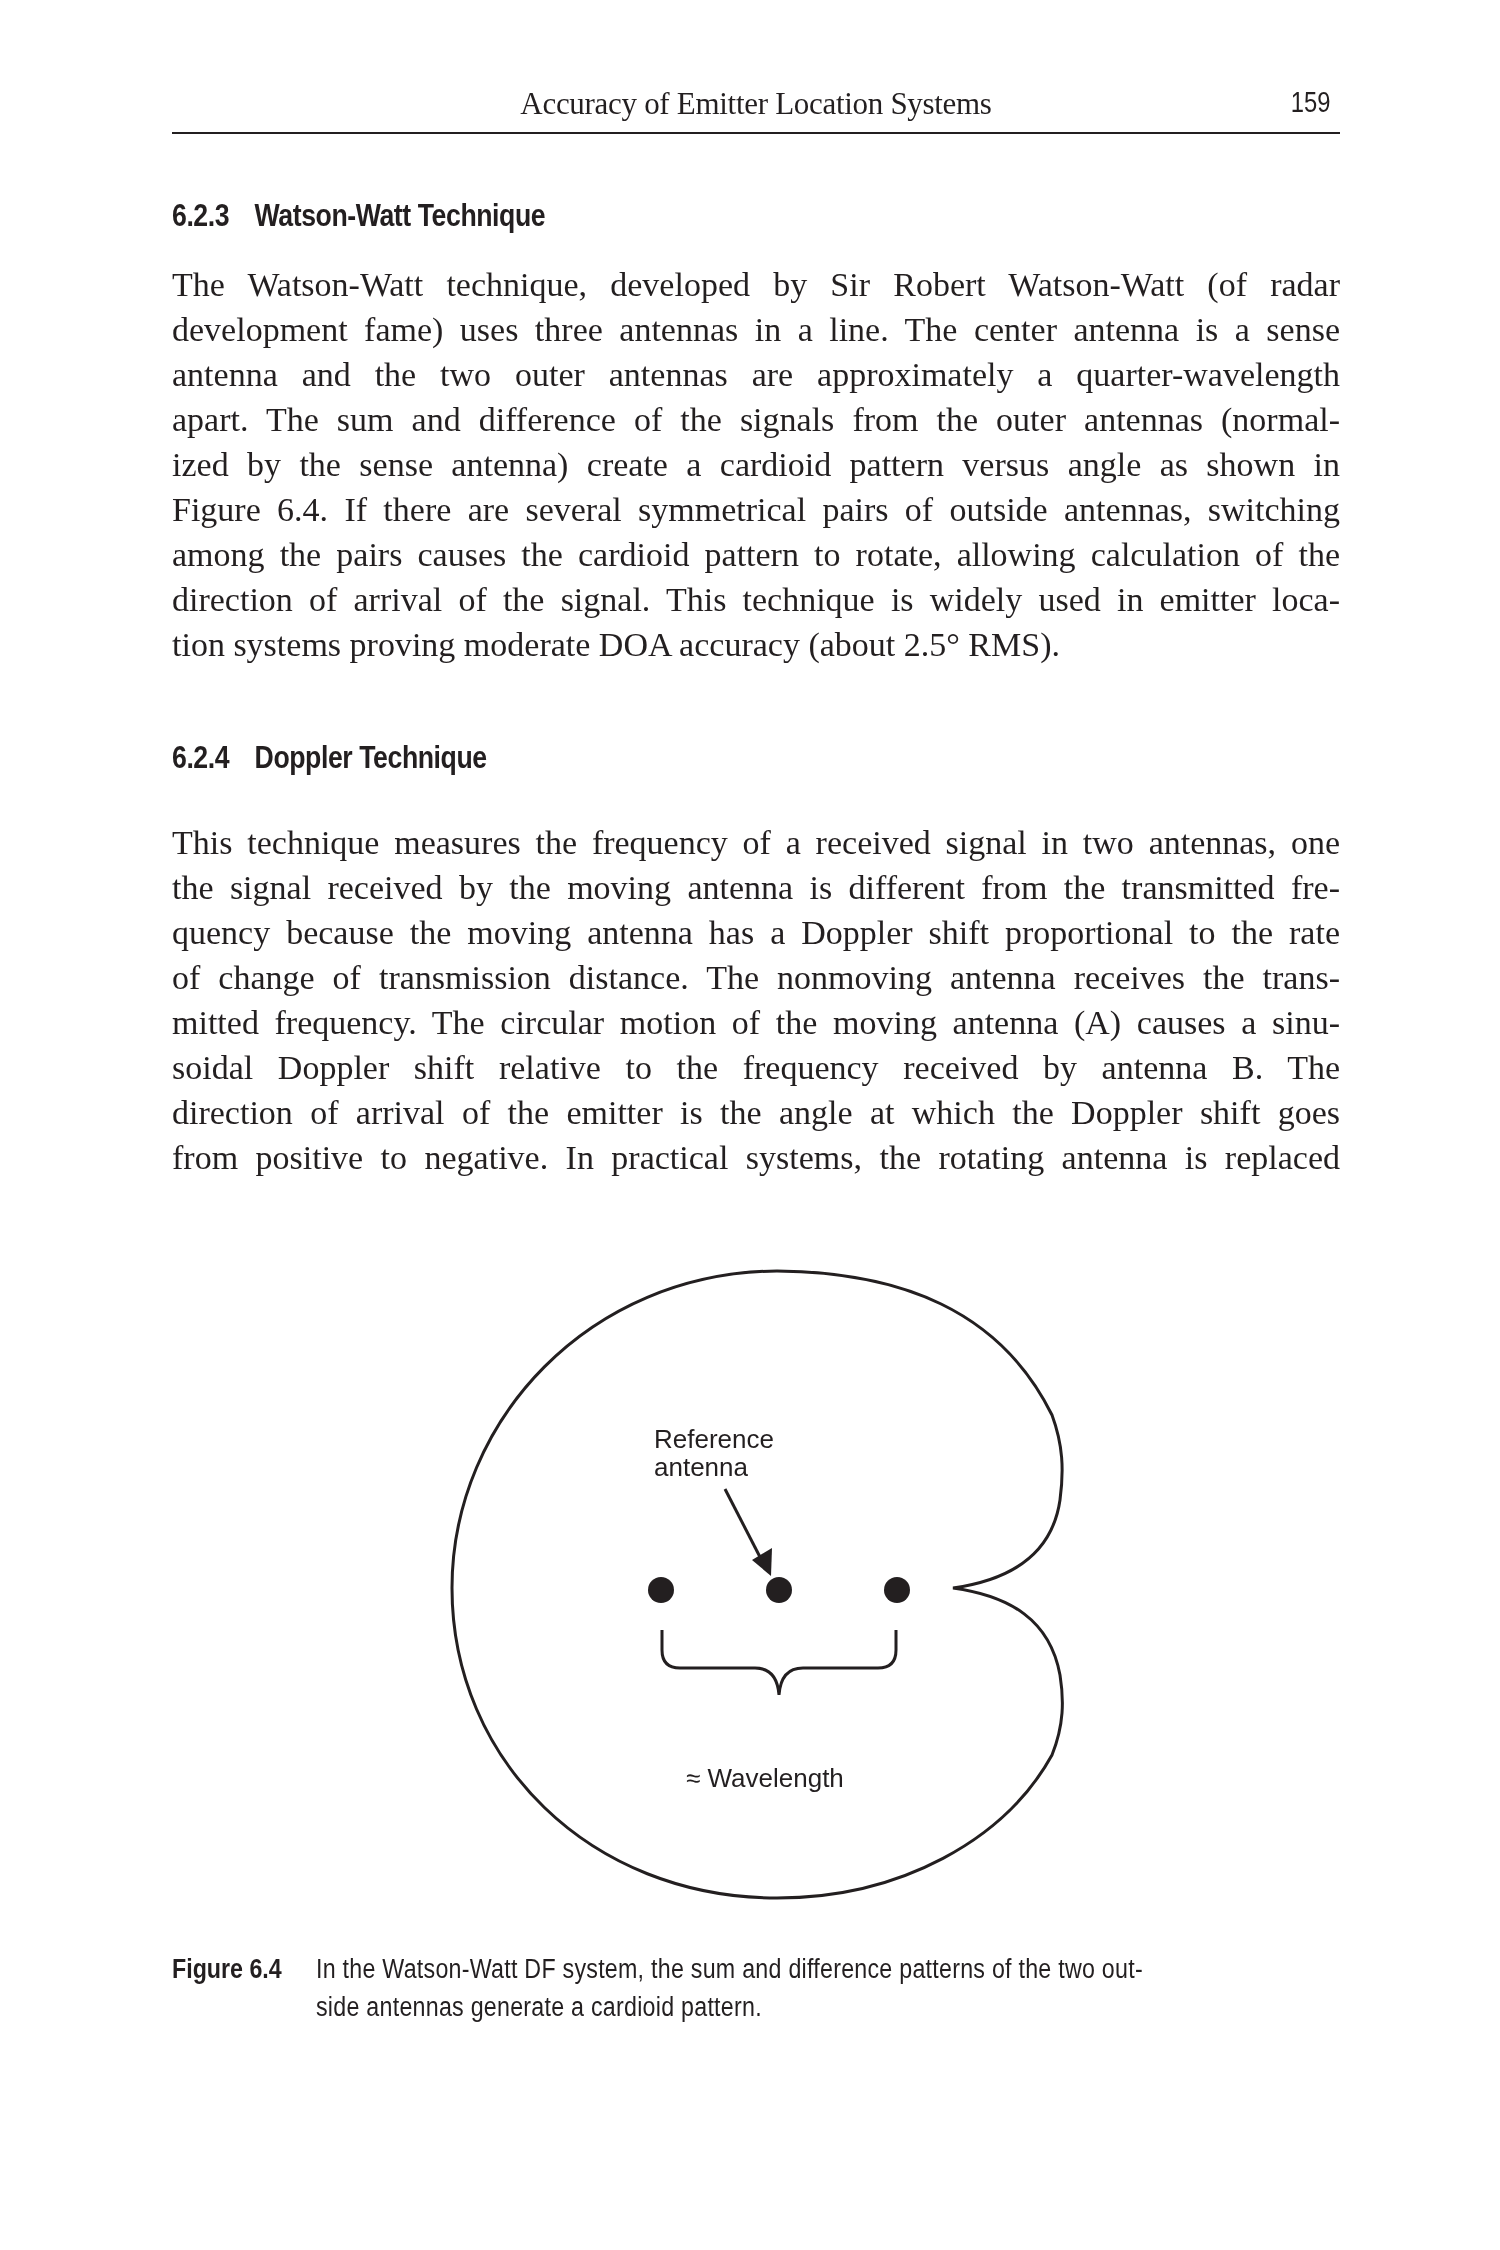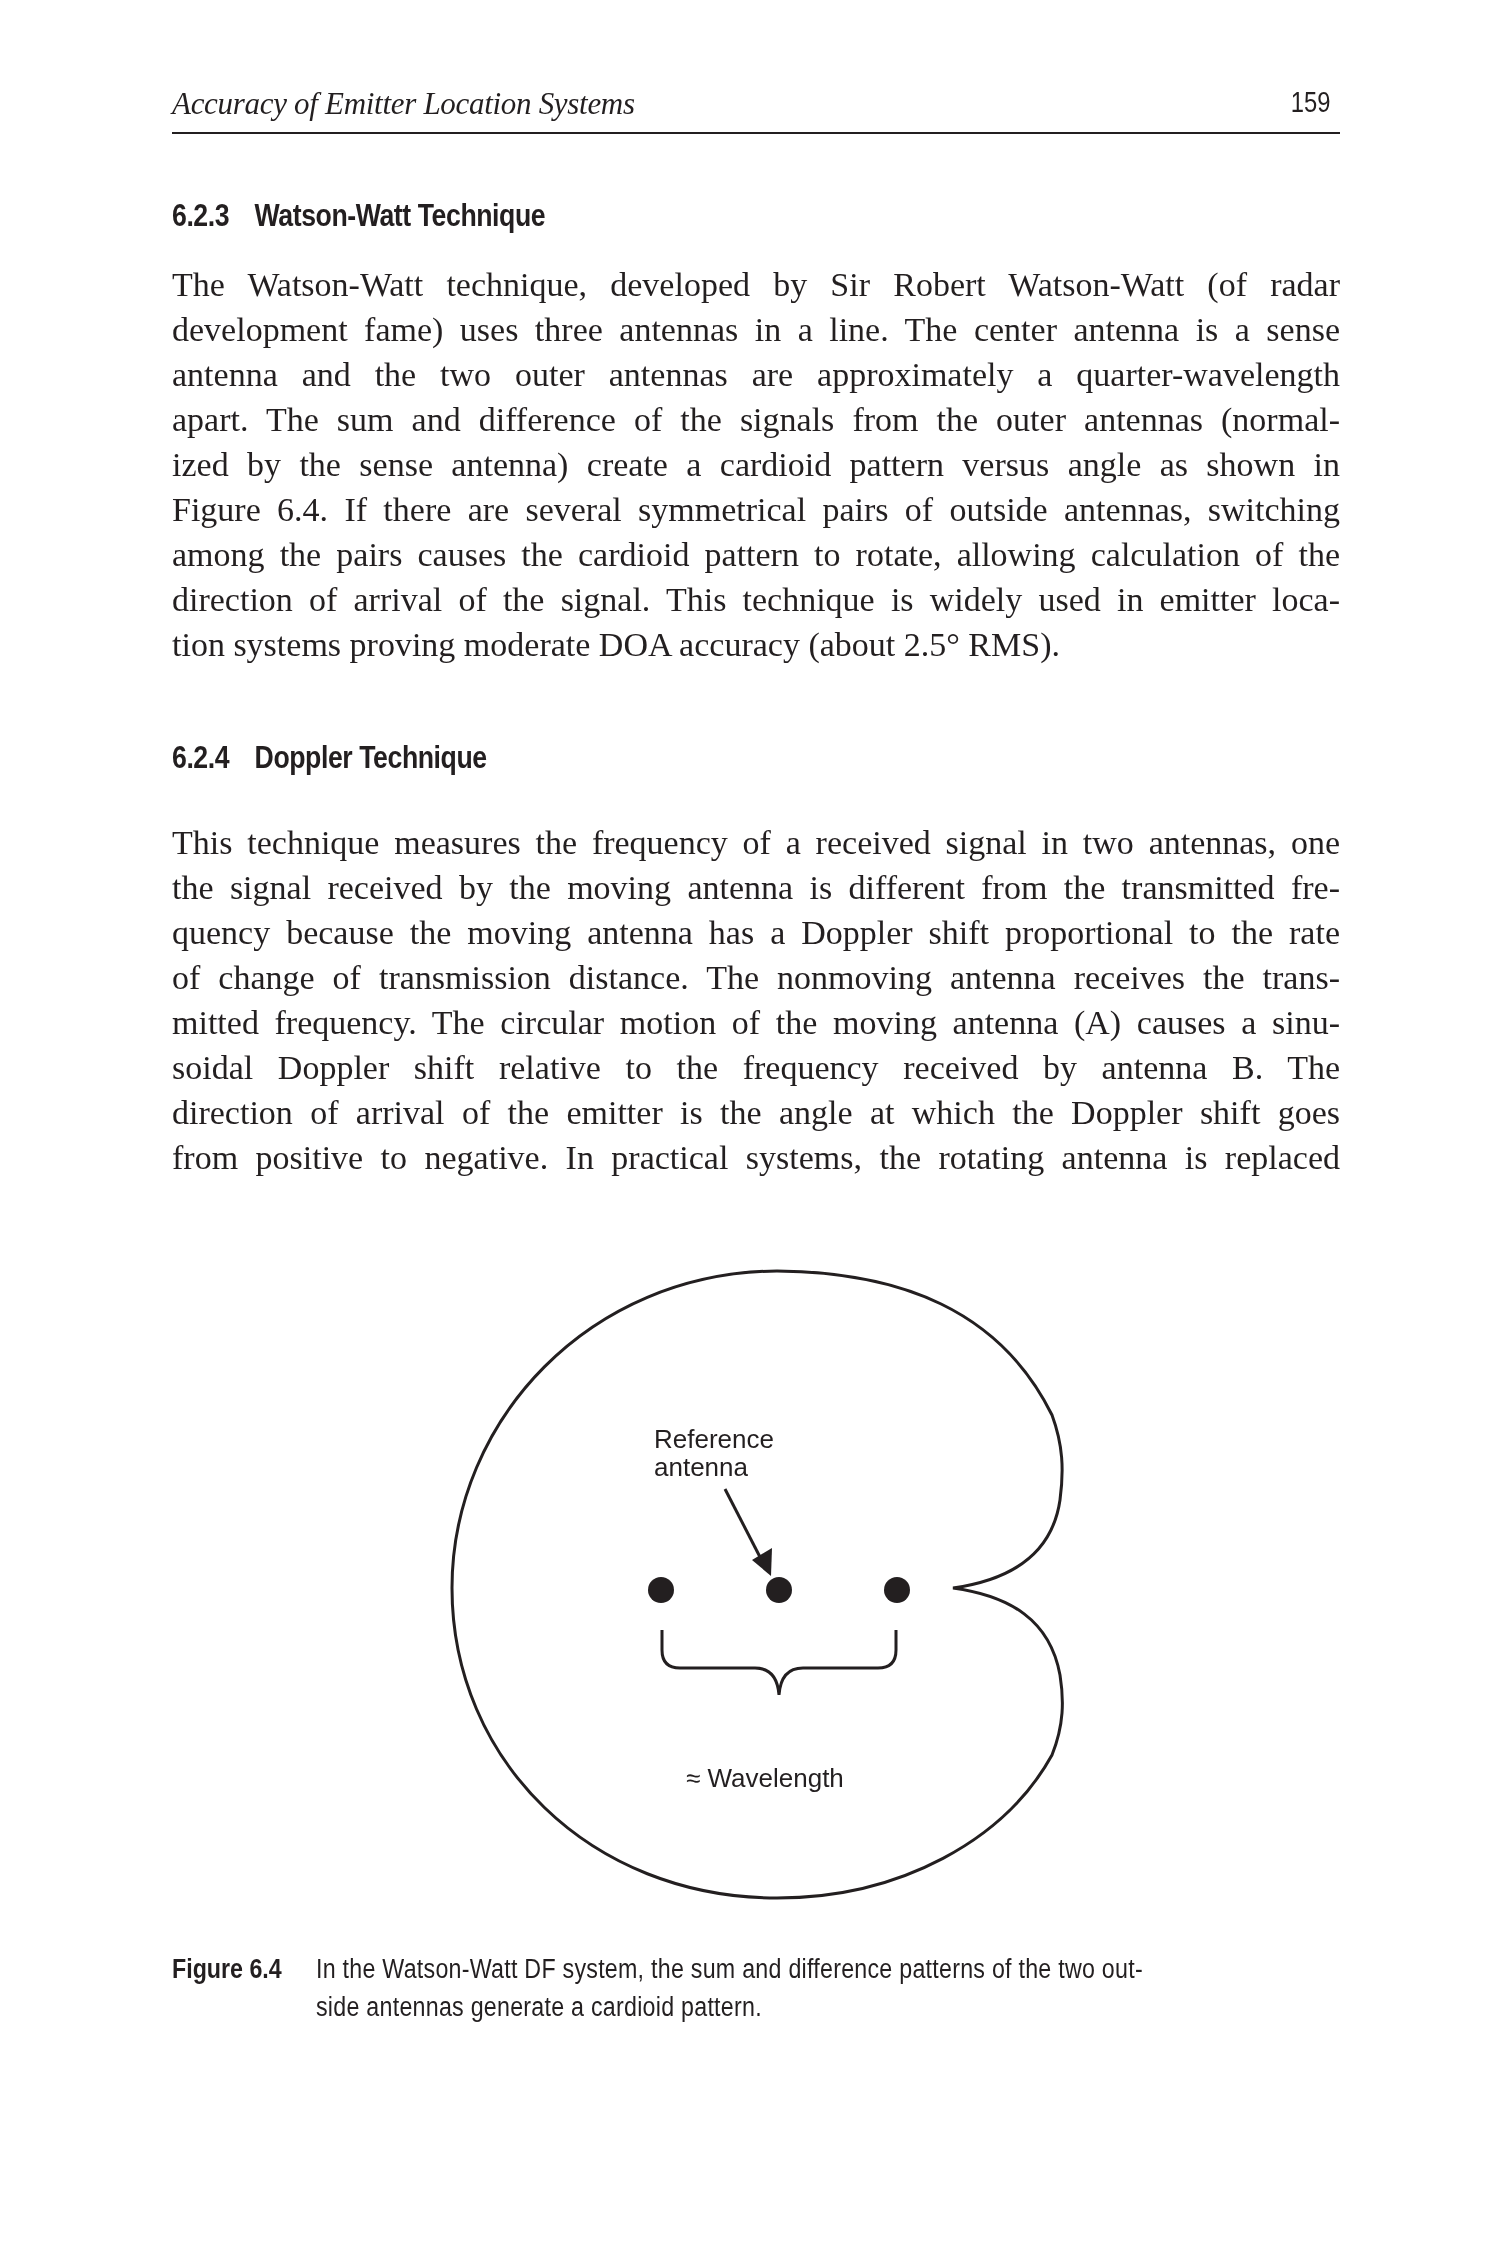--- a/index.html
+++ b/index.html
@@ -1,18 +1,18 @@
 <!DOCTYPE html>
 <html><head>
 <meta charset="utf-8">
 <style>
   html, body { margin: 0; padding: 0; background: #ffffff; }
   body { width: 1500px; height: 2250px; position: relative; overflow: hidden; color: #231f20; }
   .running-head { position: absolute; left: 172px; top: 80px; width: 1168px; height: 52px; border-bottom: 2px solid #231f20; }
-  .running-title { position: absolute; left: 0; right: 0; text-align: left; top: 6px; font-family: "Liberation Serif", serif; font-style: italic; font-size: 31px; letter-spacing: -0.3px; }
+  .running-title { position: absolute; left: 0; right: 0; text-align: center; top: 6px; font-family: "Liberation Serif", serif; font-size: 31px; letter-spacing: -0.3px; }
   .page-number { position: absolute; right: 10px; top: 6px; font-family: "Liberation Sans", sans-serif; font-size: 29px; transform: scaleX(0.82); transform-origin: right; }
   .section-heading { position: absolute; left: 172px; font-family: "Liberation Sans", sans-serif; font-weight: bold; font-size: 31px; letter-spacing: -0.5px; transform: scaleX(0.86); transform-origin: left; white-space: nowrap; }
   .section-heading .num { display: inline-block; width: 96px; }
   .body-text { position: absolute; left: 172px; width: 1168px; font-family: "Liberation Serif", serif; font-size: 34px; line-height: 45px; text-align: justify; }
   .body-text .line { display: block; text-align: justify; text-align-last: justify; white-space: nowrap; height: 45px; }
   .body-text .line.last { text-align-last: left; }
   .figure { position: absolute; left: 0; top: 0; width: 1500px; height: 2250px; pointer-events: none; }
   .fig-label { position: absolute; font-family: "Liberation Sans", sans-serif; font-size: 26px; color: #231f20; white-space: nowrap; }
   .caption { position: absolute; left: 172px; top: 1950px; width: 1168px; font-family: "Liberation Sans", sans-serif; font-size: 27px; line-height: 38px; }
   .caption .cap-label { position: absolute; left: 0; top: 0; font-weight: bold; transform: scaleX(0.86); transform-origin: left; white-space: nowrap; }

